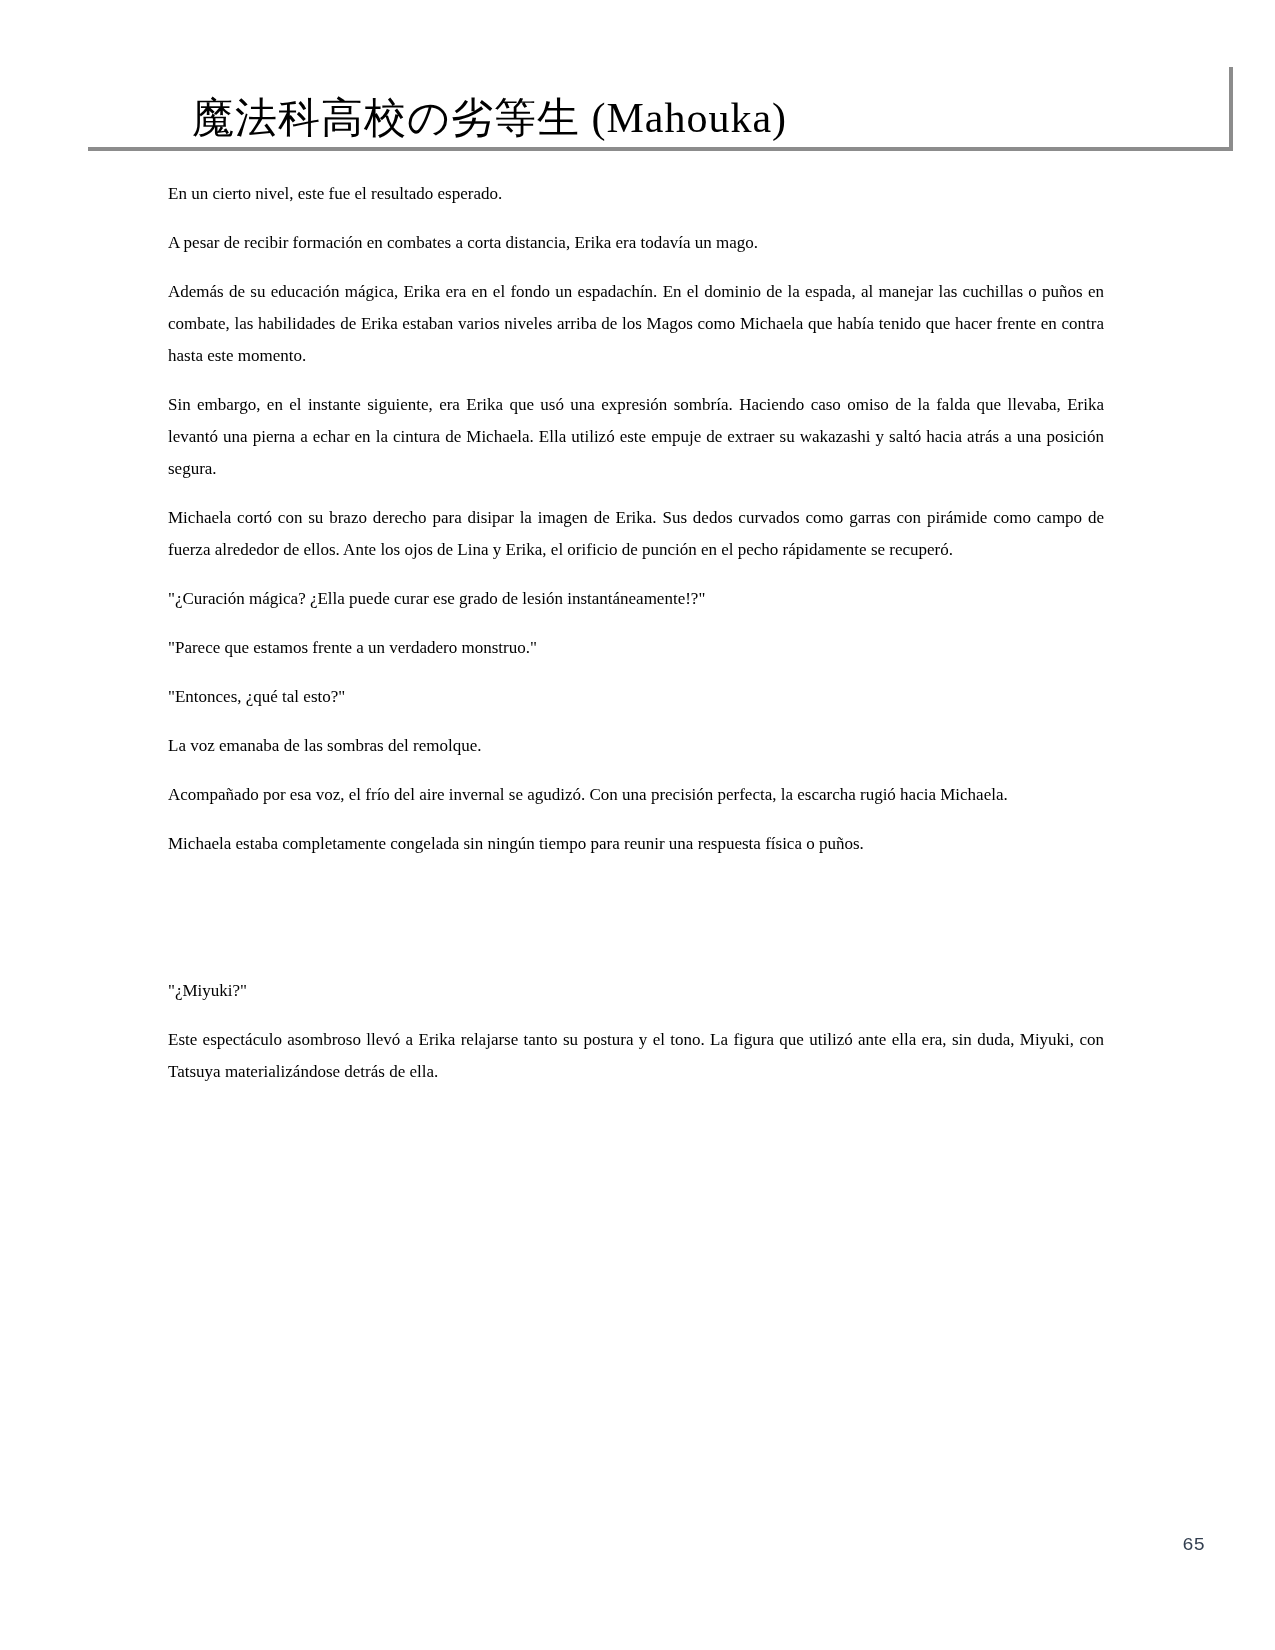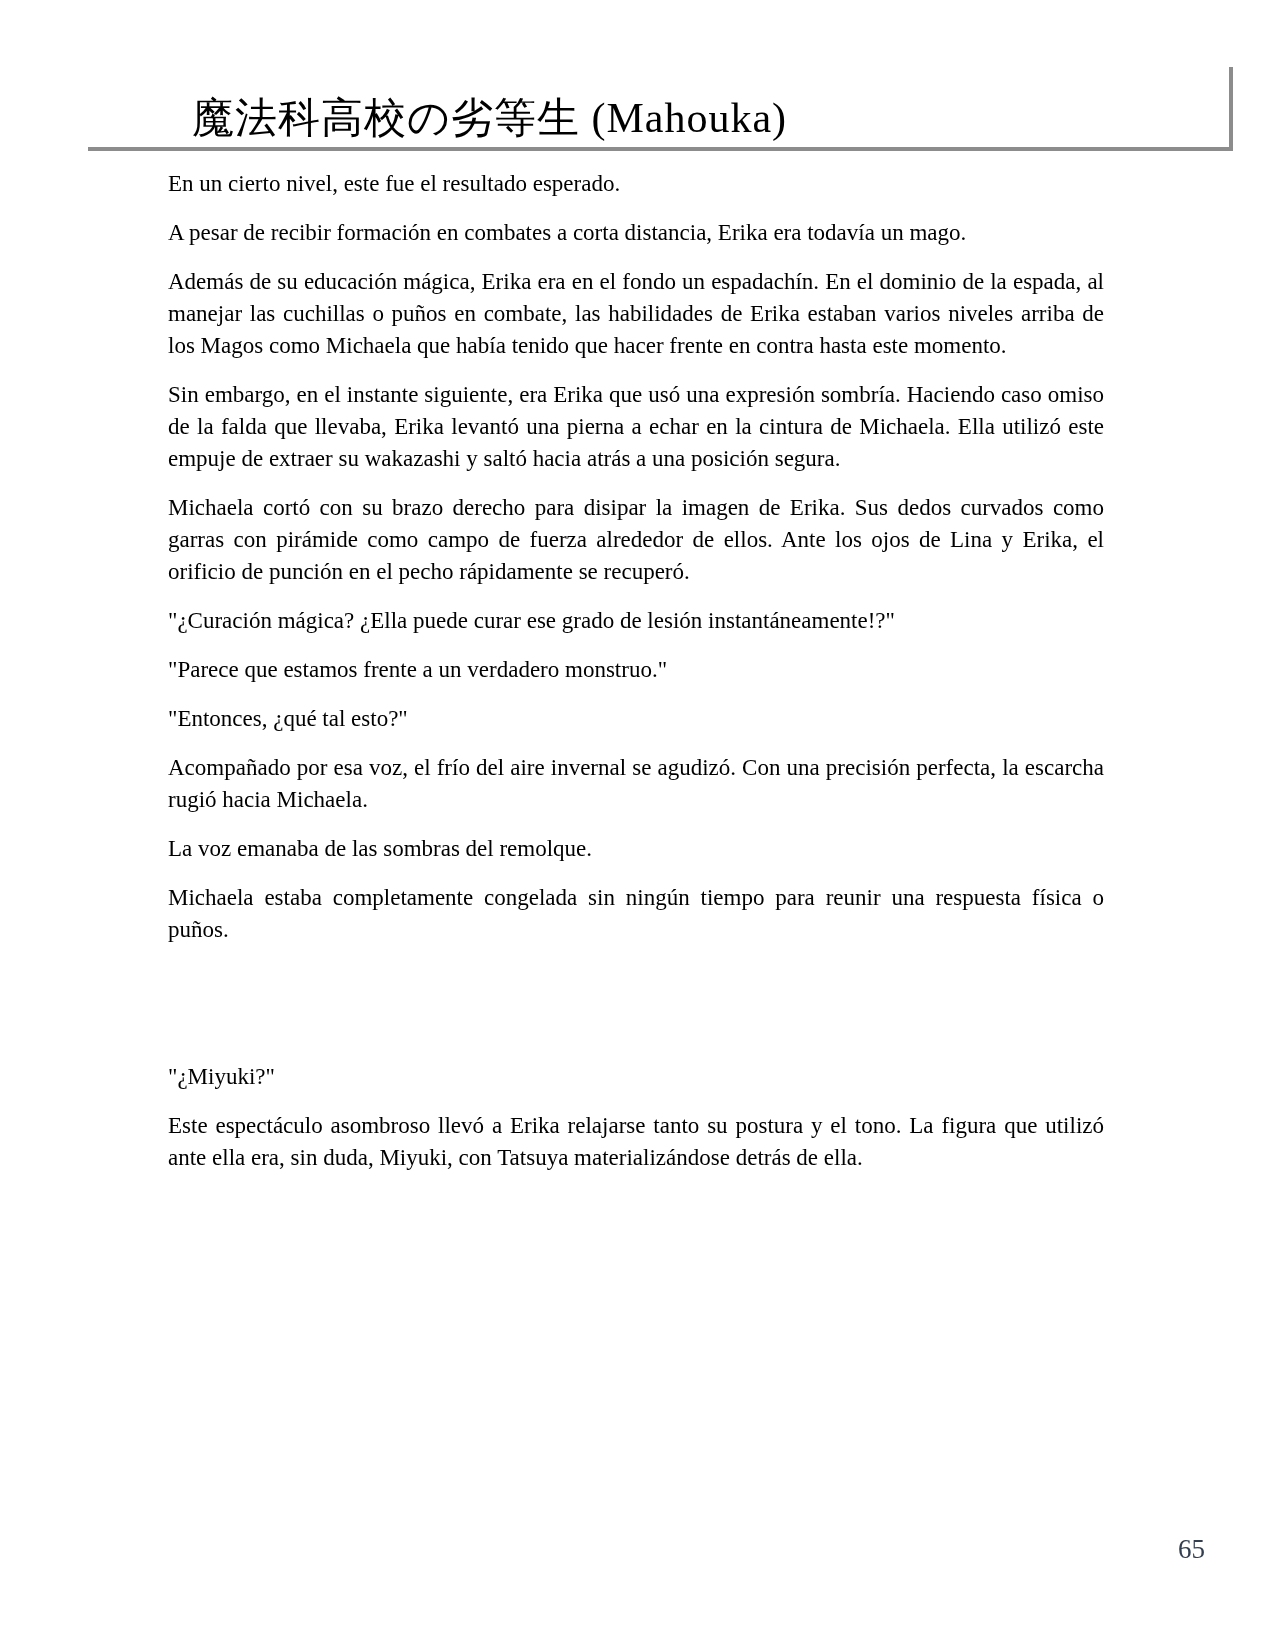--- a/index.html
+++ b/index.html
@@ -47,39 +47,39 @@
     line-height: 1;
     padding: 0 4px 6px 20px;
     color: var(--accent-green, #217a38);
     text-shadow: 2px 2px 1px #b9c4b6;
     white-space: nowrap;
   }
   
   .content {
     margin-left: 168px;
     width: 936px;
-    padding-top: 17px;
-    font-size: 23px;
+    padding-top: 27px;
+    font-size: 17px;
     line-height: 32px;
   }
   .content p {
     margin: 0 0 17px 0;
     text-align: justify;
   }
   .content p.blank {
     min-height: 32px;
     margin-bottom: 17px;
   }
   
   .page-number {
     position: absolute;
     top: 1534px;
     right: 70px;
-    font-family: Liberation Serif, serif;
-    font-size: 27px;
+    font-family: Liberation Mono, monospace;
+    font-size: 19px;
     color: #333f50;
   }
 </style>
 </head>
 <body>
 
 <div class="page">
 
   <div class="header">
     <span class="doc-title">魔法科高校の劣等生 (Mahouka)</span>
@@ -89,22 +89,22 @@
 
   <div class="content" id="paragraph-container">
       <p>En un cierto nivel, este fue el resultado esperado.</p>
       <p>A pesar de recibir formación en combates a corta distancia, Erika era todavía un mago.</p>
       <p>Además de su educación mágica, Erika era en el fondo un espadachín. En el dominio de la espada, al manejar las cuchillas o puños en combate, las habilidades de Erika estaban varios niveles arriba de los Magos como Michaela que había tenido que hacer frente en contra hasta este momento.</p>
       <p>Sin embargo, en el instante siguiente, era Erika que usó una expresión sombría. Haciendo caso omiso de la falda que llevaba, Erika levantó una pierna a echar en la cintura de Michaela. Ella utilizó este empuje de extraer su wakazashi y saltó hacia atrás a una posición segura.</p>
       <p>Michaela cortó con su brazo derecho para disipar la imagen de Erika. Sus dedos curvados como garras con pirámide como campo de fuerza alrededor de ellos. Ante los ojos de Lina y Erika, el orificio de punción en el pecho rápidamente se recuperó.</p>
       <p>"¿Curación mágica? ¿Ella puede curar ese grado de lesión instantáneamente!?"</p>
       <p>"Parece que estamos frente a un verdadero monstruo."</p>
       <p>"Entonces, ¿qué tal esto?"</p>
+      <p>La voz emanaba de las sombras del remolque.</p>
       <p>Acompañado por esa voz, el frío del aire invernal se agudizó. Con una precisión perfecta, la escarcha rugió hacia Michaela.</p>
-      <p>La voz emanaba de las sombras del remolque.</p>
       <p>Michaela estaba completamente congelada sin ningún tiempo para reunir una respuesta física o puños.</p>
       <p class="blank"></p>
       <p class="blank"></p>
       <p>"¿Miyuki?"</p>
       <p>Este espectáculo asombroso llevó a Erika relajarse tanto su postura y el tono. La figura que utilizó ante ella era, sin duda, Miyuki, con Tatsuya materializándose detrás de ella.</p>
     </div>
 
   <div class="page-number">65</div>
 
 </div>

